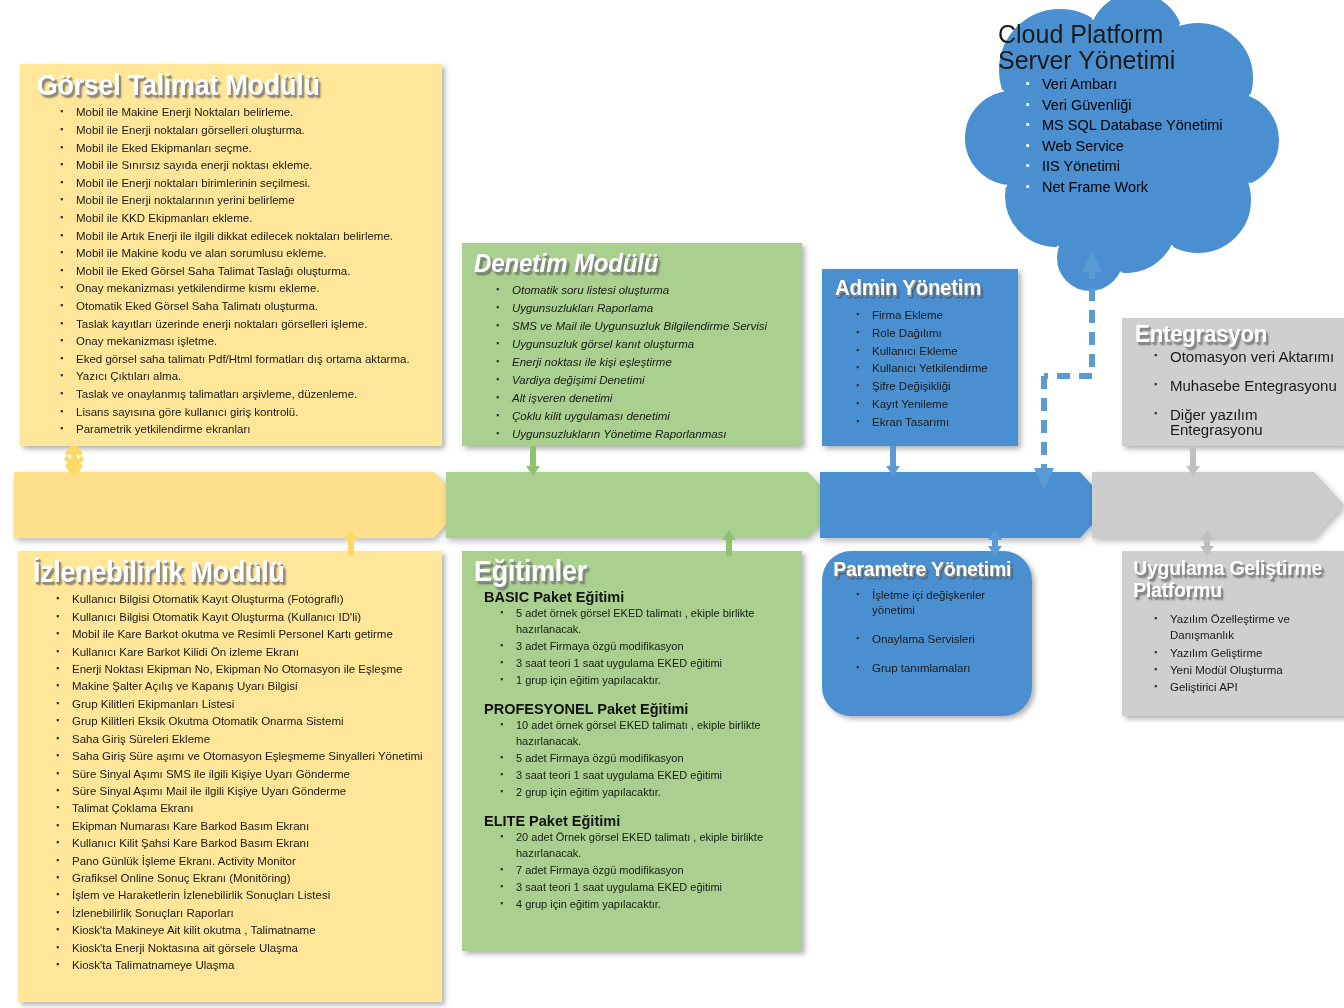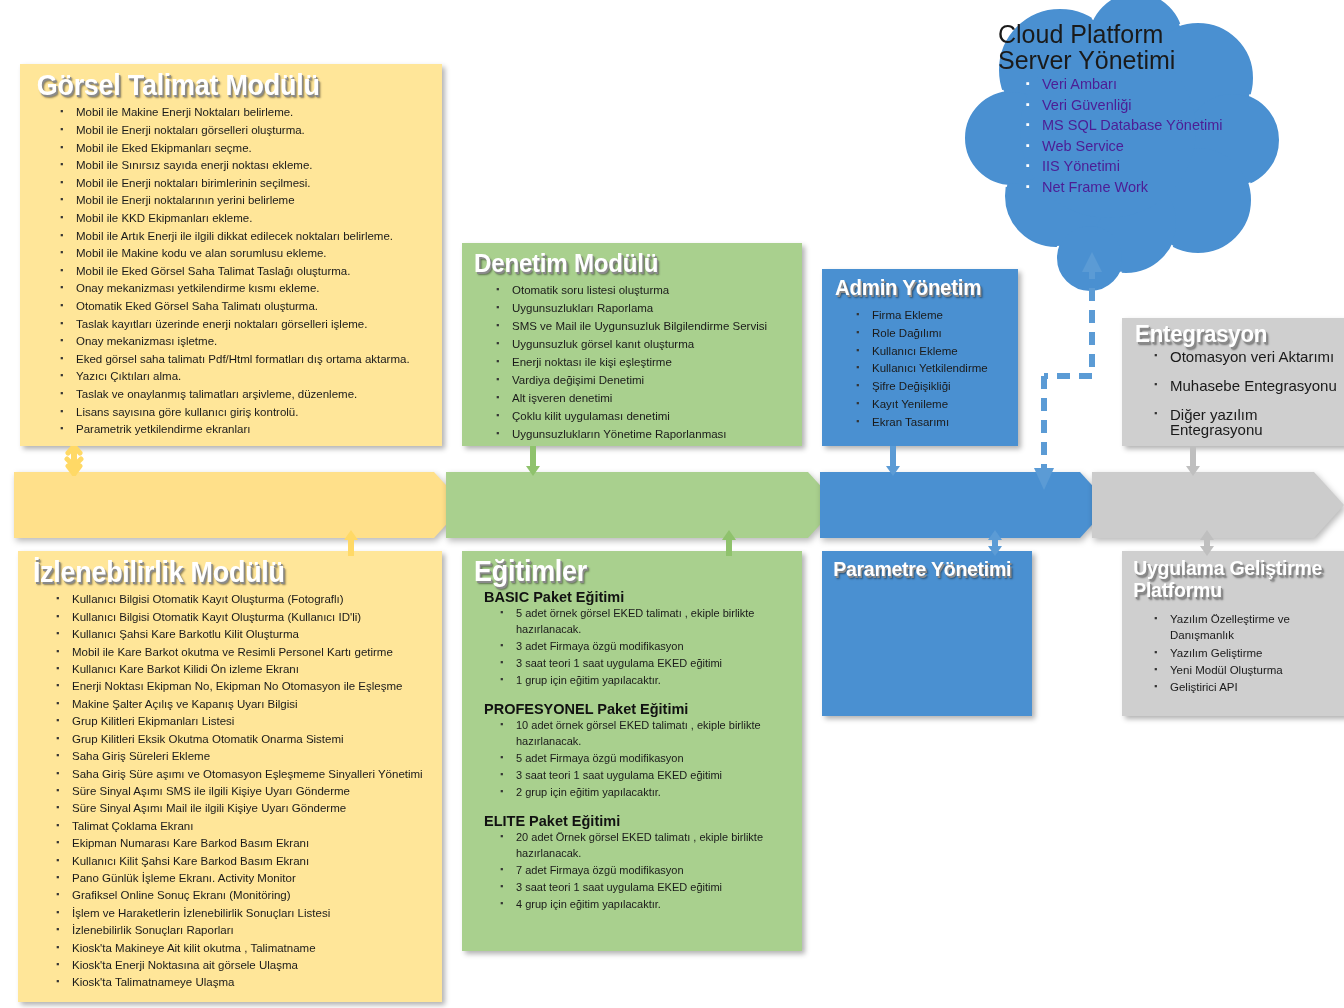--- a/index.html
+++ b/index.html
@@ -49,21 +49,21 @@
   .c-yellow{background:#FFE699;}
   .c-green {background:#A9D08E;}
   .c-blue  {background:#4A90D1;}
   .c-gray  {background:#CFCFCF;margin-left:12px;}
 
   
   #p-gorsel{left:20px;top:64px;width:422px;height:382px;}
   #p-gorsel .title{font-size:29px;padding:6px 0 2px 18px;}
   #p-gorsel ul{font-size:11.5px;padding:2px 10px 0 38px;line-height:16.6px;}
 
-  #p-denetim{left:462px;top:243px;width:340px;height:203px;}
+  #p-denetim{left:462px;top:243px;width:340px;height:203px;font-style:italic;}
   #p-denetim .title{font-size:26px;padding:7px 0 2px 13px;}
   #p-denetim ul{font-size:11.5px;padding:3px 8px 0 32px;line-height:17px;}
 
   #p-admin{left:822px;top:269px;width:196px;height:177px;}
   #p-admin .title{font-size:22px;padding:7px 0 2px 14px;}
   #p-admin ul{font-size:11.5px;padding:6px 4px 0 32px;line-height:16.8px;}
 
   #p-entegrasyon{left:1110px;top:318px;width:224px;height:128px;}
   #p-entegrasyon .title{font-size:24px;padding:3px 0 0 14px;}
   #p-entegrasyon ul{font-size:15px;padding:3px 8px 0 30px;line-height:15px;}
@@ -75,35 +75,35 @@
 
   #p-egitim{left:462px;top:551px;width:340px;height:400px;}
   #p-egitim .title{font-size:29px;padding:5px 0 1px 13px;}
   #p-egitim .inner{padding:2px 10px 0 22px;}
   #p-egitim h3{
     margin:0 0 1px 0;font-size:14.5px;font-weight:bold;color:#111;
   }
   #p-egitim ul{font-size:11px;padding:0 0 0 14px;line-height:15.8px;}
   #p-egitim .grp{margin-bottom:13px;}
 
-  #p-parametre{left:822px;top:551px;width:210px;height:165px;}
+  #p-parametre{left:822px;top:551px;width:210px;height:165px;border-radius:29px;}
   #p-parametre .title{font-size:21px;padding:7px 0 2px 12px;}
   #p-parametre ul{font-size:11.5px;padding:6px 10px 0 32px;line-height:15px;}
   #p-parametre ul>li{margin-bottom:14px;}
 
   #p-uygulama{left:1110px;top:551px;width:224px;height:165px;}
   #p-uygulama .title{font-size:21px;padding:6px 0 2px 12px;}
   #p-uygulama ul{font-size:11.5px;padding:8px 8px 0 30px;line-height:16.2px;}
 
   
   #cloud{position:absolute;left:940px;top:0px;width:340px;height:300px;}
   #cloud svg{position:absolute;left:0;top:0;}
   #cloud .cloud-body{position:absolute;left:58px;top:22px;width:256px;}
   #cloud .title{font-size:25px;padding:0;line-height:1.02;}
-  #cloud ul{font-size:14.5px;color:#4c1d95;padding:2px 0 0 26px;line-height:19.6px;}
+  #cloud ul{font-size:14.5px;color:#000000;padding:2px 0 0 26px;line-height:19.6px;}
   #cloud ul>li:before{color:#ffffff;content:"\25AA";font-size:11px;}
 
   
   #band{position:absolute;left:0;top:472px;width:1344px;height:66px;}
   .chev{
     position:absolute;top:0;height:66px;
     filter:drop-shadow(2px 3px 3px rgba(0,0,0,.28));
   }
   .chev .sh{display:block;width:100%;height:100%;}
 
@@ -222,21 +222,20 @@
       <li>Muhasebe Entegrasyonu</li>
       <li>Diğer yazılım Entegrasyonu</li>
     </ul>
   </div>
 
   <div class="panel c-yellow" id="p-izlene">
     <div class="title">İzlenebilirlik Modülü</div>
     <ul class="bul">
       <li>Kullanıcı Bilgisi Otomatik Kayıt Oluşturma (Fotograflı)</li>
       <li>Kullanıcı Bilgisi Otomatik Kayıt Oluşturma (Kullanıcı ID'li)</li>
-      <li>Kullanıcı Şahsi Kare Barkotlu Kilit Oluşturma</li>
       <li>Mobil ile Kare Barkot okutma ve Resimli Personel Kartı getirme</li>
       <li>Kullanıcı Kare Barkot Kilidi Ön izleme Ekranı</li>
       <li>Enerji Noktası Ekipman No, Ekipman No Otomasyon ile Eşleşme</li>
       <li>Makine Şalter Açılış ve Kapanış Uyarı Bilgisi</li>
       <li>Grup Kilitleri Ekipmanları Listesi</li>
       <li>Grup Kilitleri Eksik Okutma Otomatik Onarma Sistemi</li>
       <li>Saha Giriş Süreleri Ekleme</li>
       <li>Saha Giriş Süre aşımı ve Otomasyon Eşleşmeme Sinyalleri Yönetimi</li>
       <li>Süre Sinyal Aşımı SMS ile ilgili Kişiye Uyarı Gönderme</li>
       <li>Süre Sinyal Aşımı Mail ile ilgili Kişiye Uyarı Gönderme</li>
@@ -281,20 +280,25 @@
           <li>7 adet Firmaya özgü modifikasyon</li>
           <li>3 saat teori 1 saat uygulama EKED eğitimi</li>
           <li>4 grup için eğitim yapılacaktır.</li>
         </ul>
       </div>
     </div>
   </div>
 
   <div class="panel c-blue" id="p-parametre">
     <div class="title">Parametre Yönetimi</div>
+    <ul class="bul">
+      <li>İşletme içi değişkenler yönetimi</li>
+      <li>Onaylama Servisleri</li>
+      <li>Grup tanımlamaları</li>
+    </ul>
   </div>
 
   <div class="panel c-gray" id="p-uygulama">
     <div class="title">
       <div>Uygulama  Geliştirme</div>
       <div>Platformu</div>
     </div>
     <ul class="bul">
       <li>Yazılım Özelleştirme ve Danışmanlık</li>
       <li>Yazılım Geliştirme</li>

